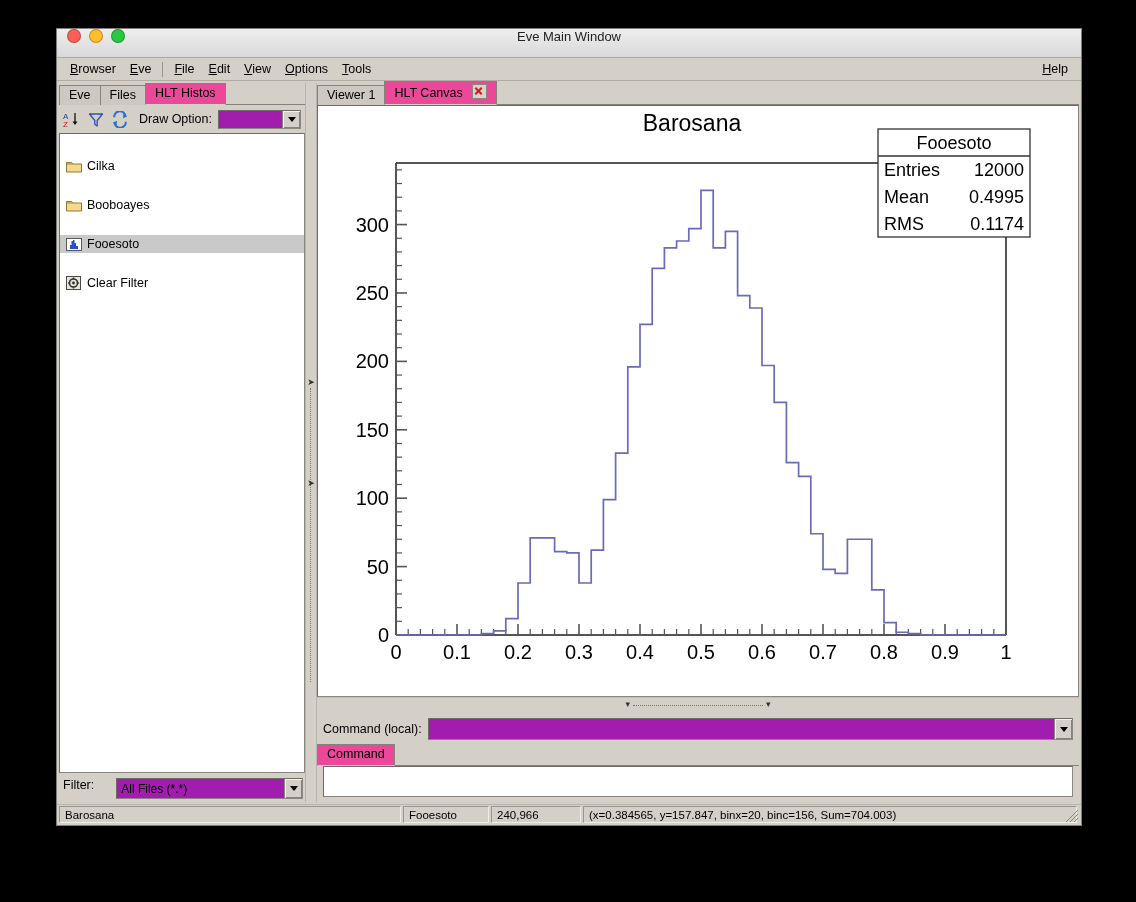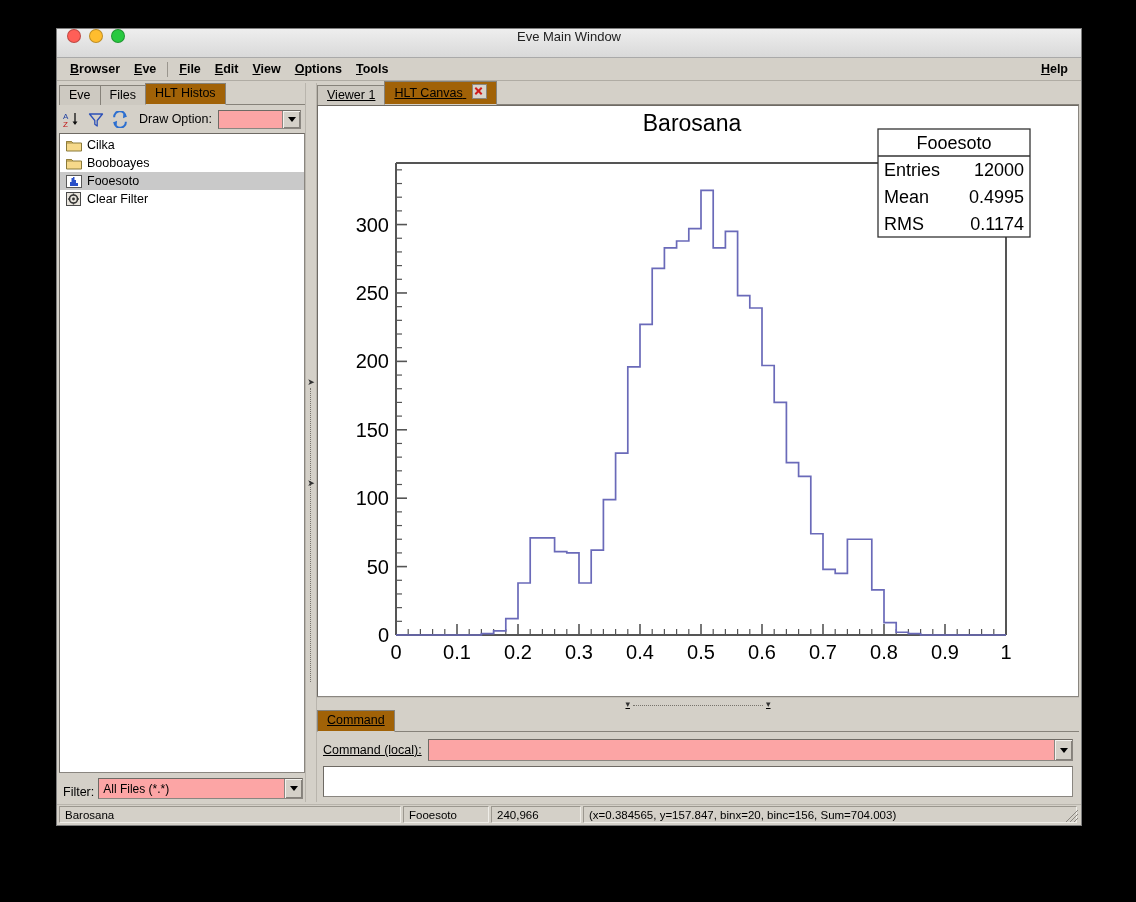--- a/index.html
+++ b/index.html
@@ -69,21 +69,20 @@
     align-items: center;
     padding: 0 6px;
     flex: 0 0 auto;
     font-size: 12.5px;
     color: #000;
   }
   .menu-item {
     padding: 2px 7px;
     cursor: default;
     white-space: nowrap;
-    font-weight: bold;
   }
   .menu-sep {
     width: 1px;
     height: 15px;
     background: #9a968e;
     margin: 0 4px;
   }
   .menu-spacer { flex: 1; }
   .mnem { text-decoration: underline; }
   
@@ -117,21 +116,21 @@
     border: 1px solid #86827a;
     border-bottom: none;
     margin-right: -1px;
     position: relative;
     top: 1px;
     cursor: default;
     color: #000;
     white-space: nowrap;
   }
   .tab.active {
-    background: #a16207;
+    background: #ec4899;
     border-bottom: 1px solid #d4d0c8;
     top: 1px;
     z-index: 2;
     padding-bottom: 4px;
   }
   .tab .closebox {
     display: inline-block;
     width: 13px; height: 13px;
     background: #d8d4cc;
     border: 1px solid #8a8680;
@@ -167,21 +166,21 @@
   }
   #draw-option-label {
     font-size: 12.5px;
     margin-left: 4px;
     color: #000;
     white-space: nowrap;
   }
   .combo {
     display: flex;
     align-items: stretch;
-    background: #fca5a5;
+    background: #a21caf;
     border: 1px solid #8a8680;
     border-top-color: #6e6a64;
     border-left-color: #6e6a64;
     height: 19px;
     box-sizing: border-box;
   }
   .combo .combo-val {
     flex: 1;
     font-size: 12px;
     padding: 1px 4px;
@@ -219,27 +218,28 @@
   .tree-row {
     display: flex;
     align-items: center;
     gap: 5px;
     height: 18px;
     padding-left: 6px;
     font-size: 12.5px;
     color: #000;
     cursor: default;
     white-space: nowrap;
+    margin-top: 21px;
   }
   .tree-row.selected { background: #c9c9c9; }
   .tree-icon { width: 16px; height: 15px; flex: 0 0 auto; display:flex; align-items:center; }
   #filter-bar {
     display: flex;
-    align-items: flex-end;
-    gap: 4px;
+    align-items: flex-start;
+    gap: 22px;
     padding: 5px 2px 3px 4px;
     flex: 0 0 auto;
   }
   #filter-label { font-size: 12.5px; color: #000; }
   #filter-combo { flex: 1; height: 21px; }
   
   #vsplit {
     width: 10px;
     flex: 0 0 auto;
     background: #d4d0c8;
@@ -264,21 +264,20 @@
     width: 1px;
     border-left: 1px dotted #77736c;
   }
   
   #right-panel {
     flex: 1 1 auto;
     display: flex;
     flex-direction: column;
     min-width: 0;
     min-height: 0;
-    text-decoration: underline;
   }
   #canvas-area {
     flex: 0 0 auto;
     height: 590px;
     background: #ffffff;
     border: 1px solid #8a8680;
     border-top-color: #6e6a64;
     border-left-color: #6e6a64;
     position: relative;
     overflow: hidden;
@@ -636,30 +635,30 @@
           </svg>
         </div>
 
         <div id="hsplit">
           <span class="hs-arrow">▾</span>
           <span class="hs-dots"></span>
           <span class="hs-arrow">▾</span>
         </div>
 
         <div id="command-panel">
-          <div id="cmd-tabstrip">
-            <div class="tab active">
-              <span>Command</span>
-            </div>
-          </div>
           <div id="cmd-input-row">
             <div id="cmd-label">Command (local):</div>
             <div class="combo" id="cmd-combo">
               <div class="combo-val"></div>
               <div class="combo-arrow"></div>
+            </div>
+          </div>
+          <div id="cmd-tabstrip">
+            <div class="tab active">
+              <span>Command</span>
             </div>
           </div>
           <div id="cmd-output"></div>
         </div>
       </div>
     </div>
 
     <div id="statusbar">
       <div class="status-cell" id="status-1">Barosana</div>
       <div class="status-cell" id="status-2">Fooesoto</div>

